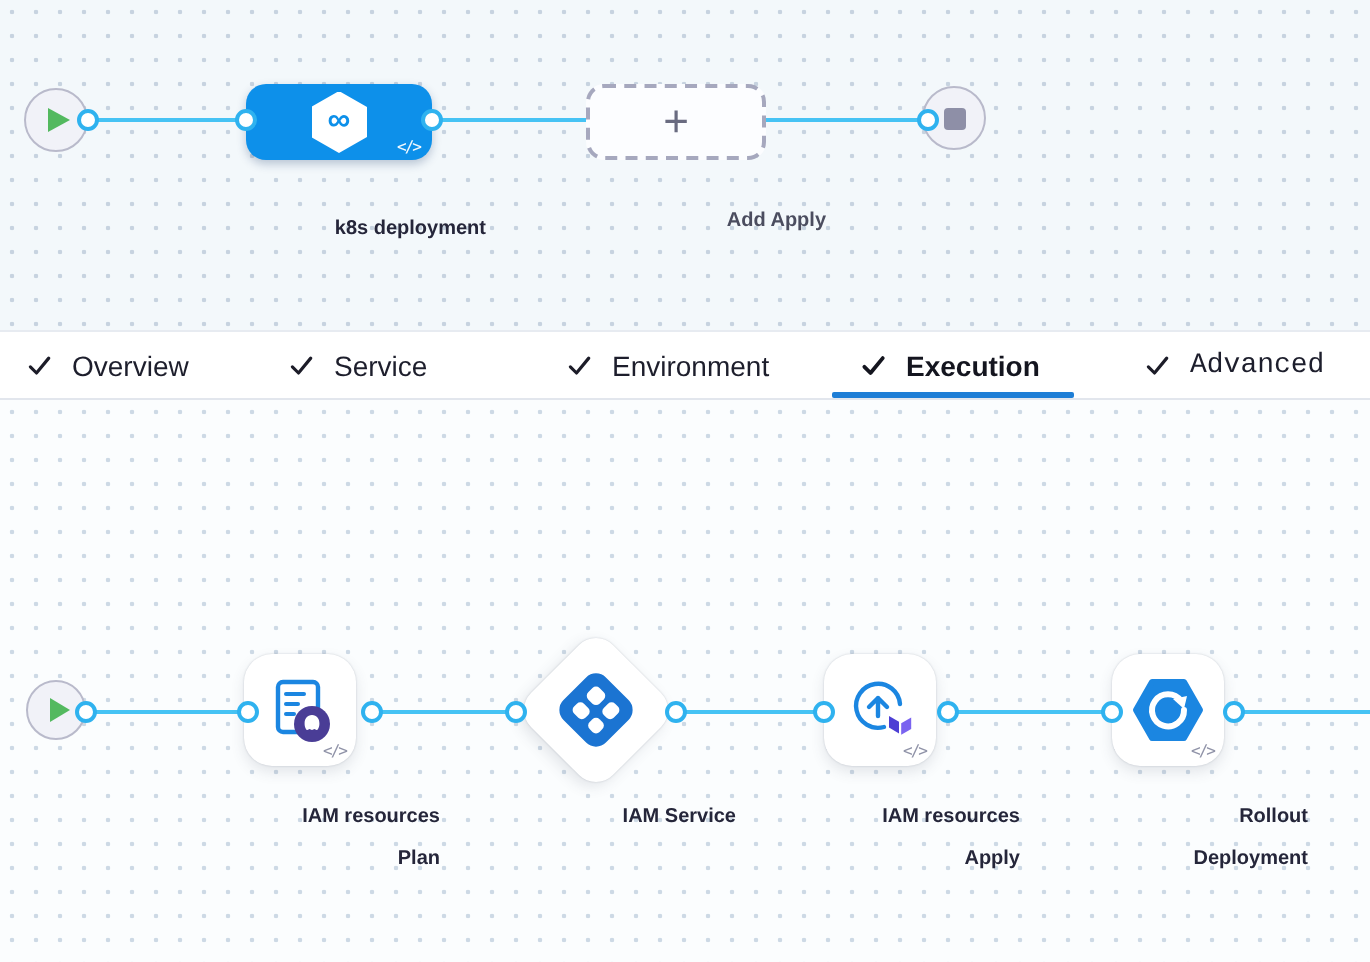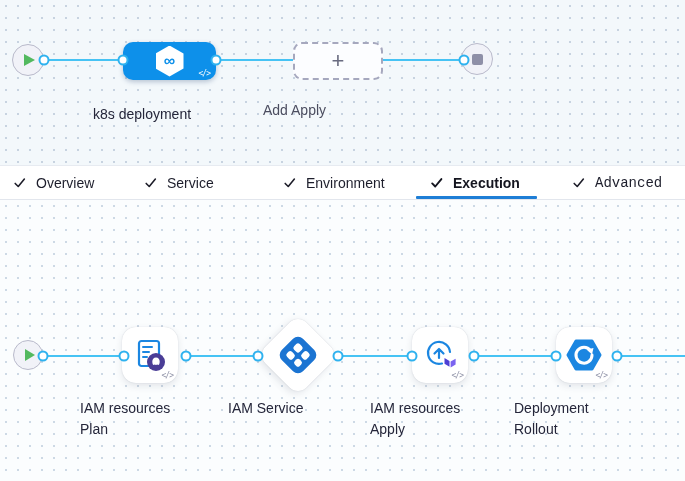--- a/index.html
+++ b/index.html
@@ -61,21 +61,21 @@
     font-size:8px;letter-spacing:-1px;color:rgba(255,255,255,.95);
   }
   .add-stage{
     position:absolute;left:293px;top:42px;width:90px;height:38px;
     box-sizing:border-box;background:#fcfdff;
     border:2px dashed #a6a8be;border-radius:9px;
     display:flex;align-items:center;justify-content:center;
     font-size:22px;font-weight:300;color:#696b80;line-height:1;
   }
   .node-label{
-    position:absolute;text-align:left;font-size:14px;color:#25263a;
+    position:absolute;text-align:right;font-size:10px;color:#25263a;font-weight:bold;
   }
   .node-label .lbl-line{display:block;line-height:21px;}
   .label-muted{color:#4b4d5f;}
   
   .tabbar{
     position:relative;height:35px;background:#ffffff;box-sizing:border-box;
     border-top:1px solid #e7ebf1;border-bottom:1px solid #e2e6ed;
   }
   .tab{
     position:absolute;top:0;height:33px;display:flex;align-items:center;gap:9px;
@@ -253,16 +253,16 @@
     <span class="lbl-line">Plan</span>
   </div>
   <div class="node-label" style="left:228px;top:198px;width:140px;">
     <span class="lbl-line">IAM Service</span>
   </div>
   <div class="node-label" style="left:370px;top:198px;width:140px;">
     <span class="lbl-line">IAM resources</span>
     <span class="lbl-line">Apply</span>
   </div>
   <div class="node-label" style="left:514px;top:198px;width:140px;">
+    <span class="lbl-line">Rollout</span>
     <span class="lbl-line">Deployment</span>
-    <span class="lbl-line">Rollout</span>
   </div>
 </div>
 
 </body></html>

